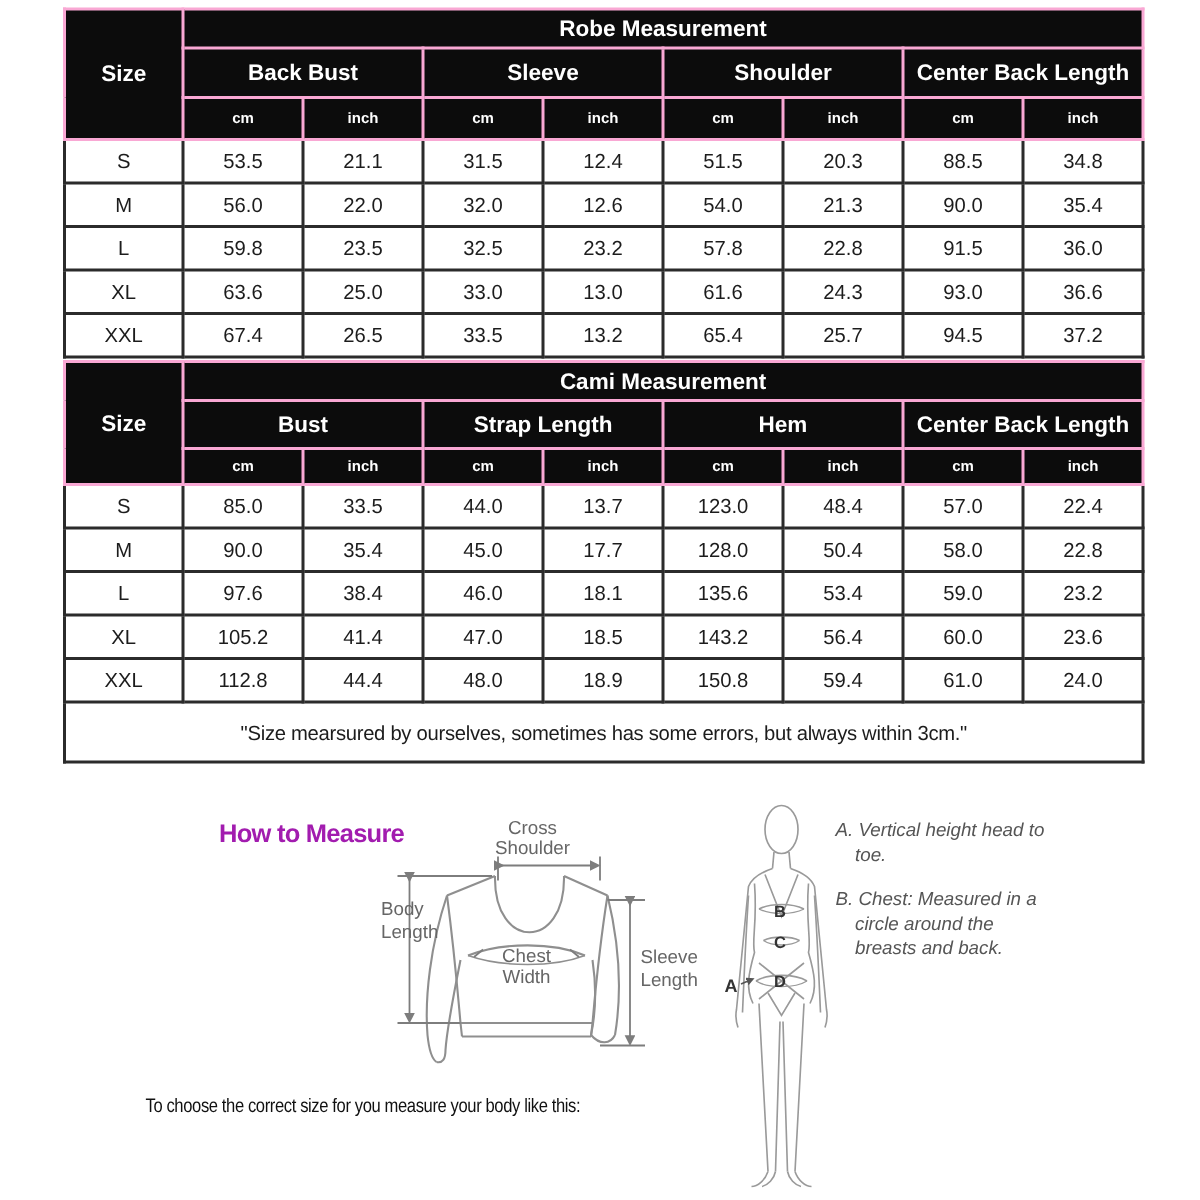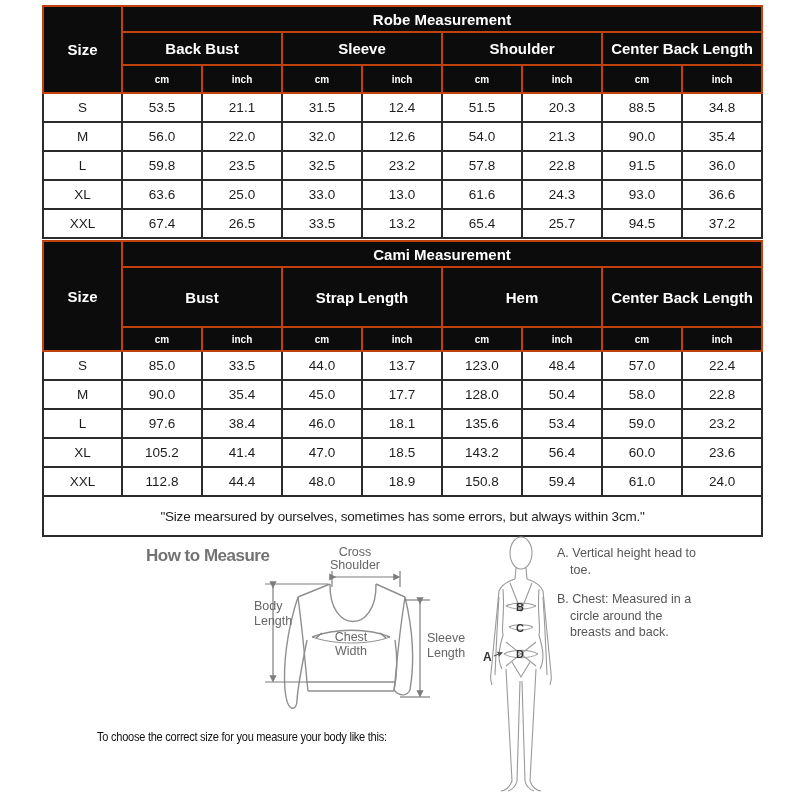--- a/index.html
+++ b/index.html
@@ -1,32 +1,32 @@
 <!DOCTYPE html>
 <html><head>
 <meta charset="utf-8">
 <style>
   html,body{margin:0;padding:0;background:#fff;}
   .sheet{position:relative;width:800px;height:800px;background:#fff;overflow:hidden;
          font-family:"Liberation Sans","DejaVu Sans",sans-serif;color:#222;}
   table.mtable{position:absolute;border-collapse:collapse;table-layout:fixed;width:719px;}
-  table.mtable th{background:#0c0c0c;color:#fff;border:2px solid #c2410c;font-weight:bold;
+  table.mtable th{background:#0c0c0c;color:#fff;border:2px solid #f9a8d4;font-weight:bold;
                   font-size:15px;text-align:center;padding:0;}
   table.mtable tr.r-unit th, table.mtable tr.r-unit2 th{font-size:10px;}
   table.mtable td{background:#fff;border:2px solid #2b2b2b;font-size:13.5px;color:#1c1c1c;
                   text-align:center;padding:0;}
-  tr.r-title{height:26px;} tr.r-group{height:33px;} tr.r-group2{height:60px;}
+  tr.r-title{height:26px;} tr.r-group{height:33px;} tr.r-group2{height:32px;}
   tr.r-unit{height:28px;} tr.r-unit2{height:24px;} tr.r-data{height:29px;}
   tr.r-note{height:40px;}
   td.note-cell{font-size:13px;letter-spacing:-0.2px;color:#111;}
   .howto{position:absolute;left:146px;top:546px;font-size:17px;font-weight:bold;
-         letter-spacing:-0.5px;color:#737373;}
+         letter-spacing:-0.5px;color:#a21caf;}
   .instructions{position:absolute;left:557px;top:545px;width:142px;font-size:12.5px;
                 color:#555;line-height:1.32;}
-  .instr{padding-left:13px;text-indent:-13px;margin:0 0 13px 0;}
+  .instr{padding-left:13px;text-indent:-13px;margin:0 0 13px 0;font-style:italic;}
   .footer-line{position:absolute;left:97px;top:729px;font-size:13px;letter-spacing:-0.3px;
                color:#111;white-space:nowrap;transform:scaleX(0.85);transform-origin:left top;}
   .sketch{position:absolute;}
   svg text{font-family:"Liberation Sans","DejaVu Sans",sans-serif;}
   .diag-label{font-size:12.5px;fill:#666;}
   .marker-letter{font-size:11px;font-weight:bold;fill:#333;}
 </style>
 </head>
 <body>
 

